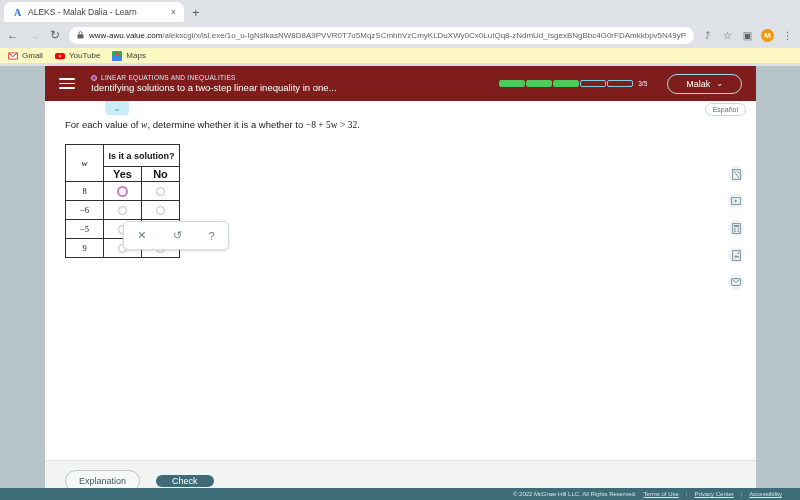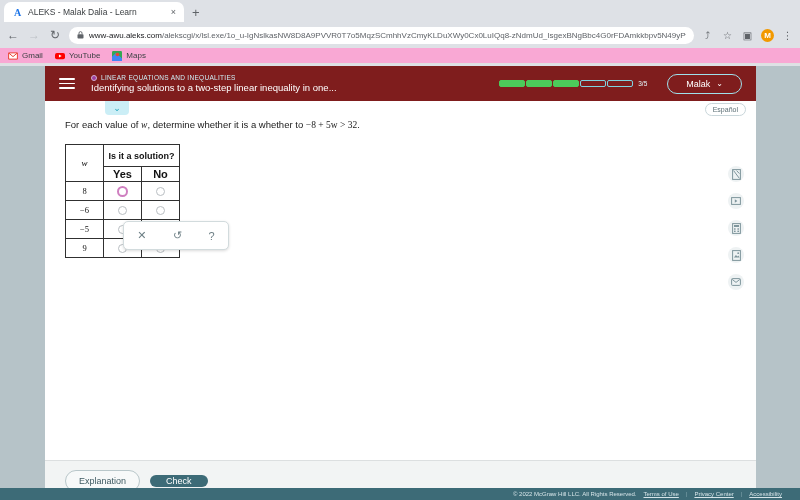--- a/index.html
+++ b/index.html
@@ -52,21 +52,21 @@
   .url .path { color: #5f6368; }
   .tb-icon { font-size: 10px; color: #5f6368; width: 13px; text-align: center; }
   .avatar-m {
     width: 13px; height: 13px; border-radius: 50%;
     background: #f29900; color: #fff; font-size: 8px;
     display: flex; align-items: center; justify-content: center;
     font-weight: bold;
   }
 
   .bookmarks {
-    height: 16px; background: #f9a8d4;
+    height: 16px; background: #fef9c3;
     display: flex; align-items: center; padding: 0 8px; gap: 12px;
     border-bottom: 1px solid #e0e0e0;
     text-align: right;
   }
   .bm { display: flex; align-items: center; gap: 4px; font-size: 8px; color: #3c4043; }
   .bm-ico { width: 10px; height: 10px; flex: 0 0 10px; }
 
   
   .viewport {
     position: absolute; top: 66px; left: 0; width: 800px; height: 434px;
@@ -177,21 +177,21 @@
   }
   .rail-btn {
     width: 16px; height: 16px; border-radius: 50%;
     background: #eef2f3; display: flex; align-items: center; justify-content: center;
   }
 
   
   .bottombar {
     position: absolute; left: 0; bottom: 0; width: 711px; height: 40px;
     background: #f2f4f4; border-top: 1px solid #dcdfe0;
-    display: flex; align-items: center; padding-left: 20px; gap: 10px;
+    display: flex; align-items: center; padding-left: 20px; gap: 16px;
   }
   .btn-expl {
     border: 1px solid #b9c7ca; border-radius: 13px; background: #f7f9f9;
     font-size: 9px; color: #3f5a62; padding: 5px 13px;
   }
   .btn-check {
     border: none; border-radius: 13px; background: #3d6b77;
     font-size: 9px; color: #fff; padding: 1px 16px;
   }
 
@@ -221,21 +221,21 @@
 
   <div class="toolbar">
     <div class="nav-btn">←</div>
     <div class="nav-btn disabled">→</div>
     <div class="nav-btn">↻</div>
     <div class="omnibox">
       <svg class="lock-icon" width="7" height="8" viewBox="0 0 7 8">
         <rect x="0.5" y="3.2" width="6" height="4.3" rx="0.8" fill="#5f6368"></rect>
         <path d="M2 3.2V2.1a1.5 1.5 0 013 0v1.1" fill="none" stroke="#5f6368" stroke-width="0.9"></path>
       </svg>
-      <div class="url"><span class="host">www-awu.aleks.com</span><span class="path">/alekscgi/x/lsl.exe/1o_u-IgNslkasNW8D8A9PVVR0T7o5MqzSCmhhVzCmyKLDuXWy0Cx0LuIQq8-zNdmUd_IsgexBNgBbc4G0rFDAmkkbpv5N49yPv...</span></div>
+      <div class="url"><span class="host">www-awu.value.com</span><span class="path">/alekscgi/x/lsl.exe/1o_u-IgNslkasNW8D8A9PVVR0T7o5MqzSCmhhVzCmyKLDuXWy0Cx0LuIQq8-zNdmUd_IsgexBNgBbc4G0rFDAmkkbpv5N49yPv...</span></div>
     </div>
     <div class="tb-icon">⤴</div>
     <div class="tb-icon">☆</div>
     <div class="tb-icon">▣</div>
     <div class="avatar-m">M</div>
     <div class="tb-icon">⋮</div>
   </div>
 
   <div class="bookmarks">
     <div class="bm">

